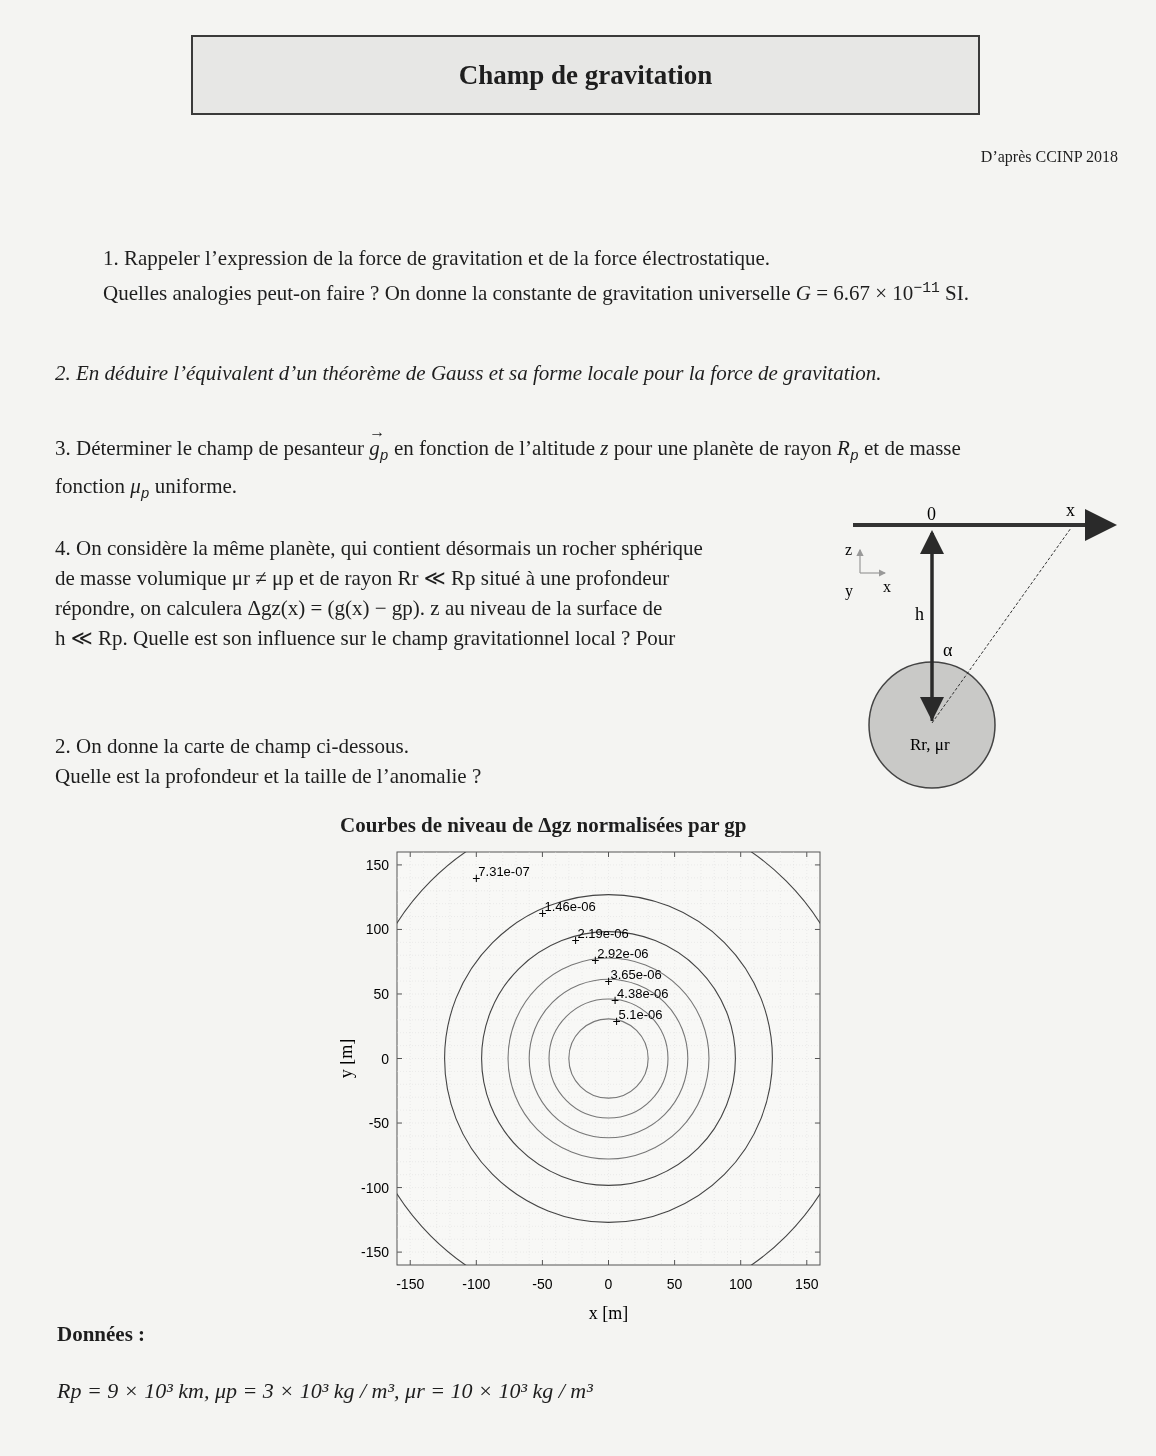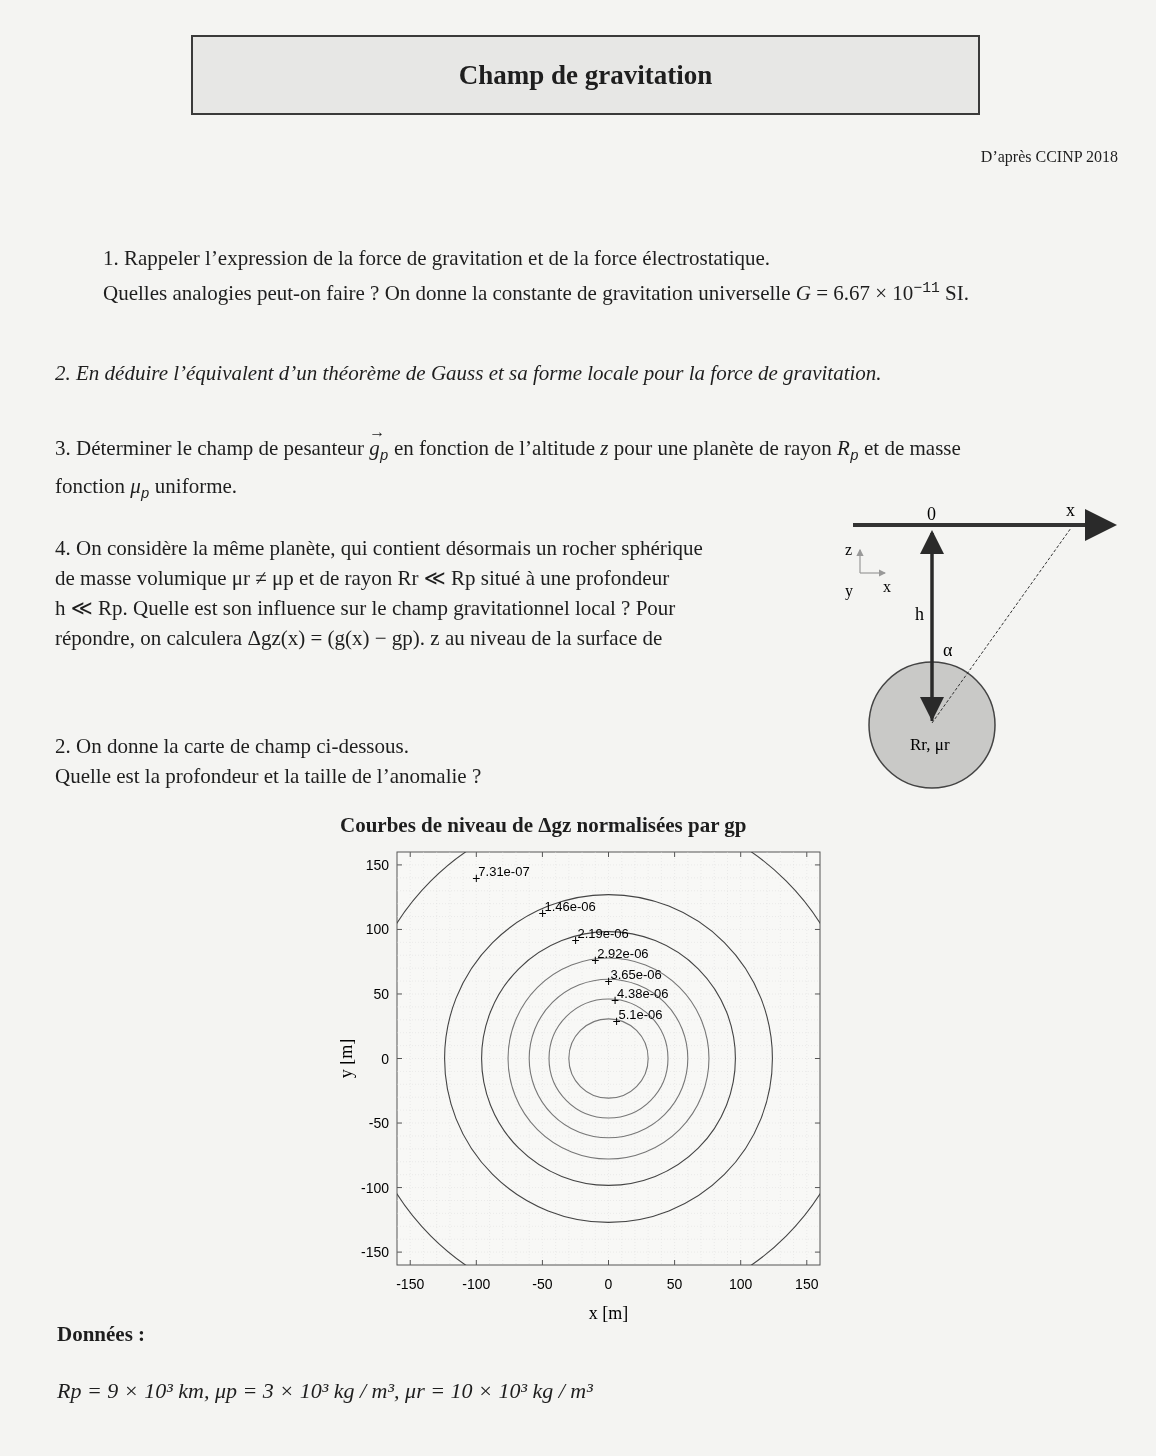--- a/index.html
+++ b/index.html
@@ -36,22 +36,22 @@
 <div class="q" style="top:358px;font-style:italic;">2. En déduire l’équivalent d’un théorème de Gauss et sa forme locale pour la force de gravitation.</div>
 
 <div class="q" style="top:425px;margin-top:8px;">
   <div><span>3. Déterminer le champ de pesanteur </span><i class="vec"><span>g</span><sub>p</sub></i><span> en fonction de l’altitude </span><i>z</i><span> pour une planète de rayon </span><i>R</i><sub><i>p</i></sub><span> et de masse</span></div>
   <div><span>fonction </span><i>μ</i><sub><i>p</i></sub><span> uniforme.</span></div>
 </div>
 
 <div class="q" style="top:533px;width:762px;text-align:justify;">
   <div>4. On considère la même planète, qui contient désormais un rocher sphérique</div>
   <div>de masse volumique μr ≠ μp et de rayon Rr ≪ Rp situé à une profondeur</div>
+  <div>répondre, on calculera Δgz(x) = (g(x) − gp). z au niveau de la surface de</div>
   <div>h ≪ Rp. Quelle est son influence sur le champ gravitationnel local ? Pour</div>
-  <div>répondre, on calculera Δgz(x) = (g(x) − gp). z au niveau de la surface de</div>
 </div>
 
 <div class="q" style="top:731px;">
   <div>2. On donne la carte de champ ci-dessous.</div>
   <div>Quelle est la profondeur et la taille de l’anomalie ?</div>
 </div>
 
 <svg class="diagram" viewBox="0 0 280 300" width="280" height="300">
   <defs>
     <marker id="arr" markerWidth="8" markerHeight="8" refX="7" refY="4" orient="auto">

